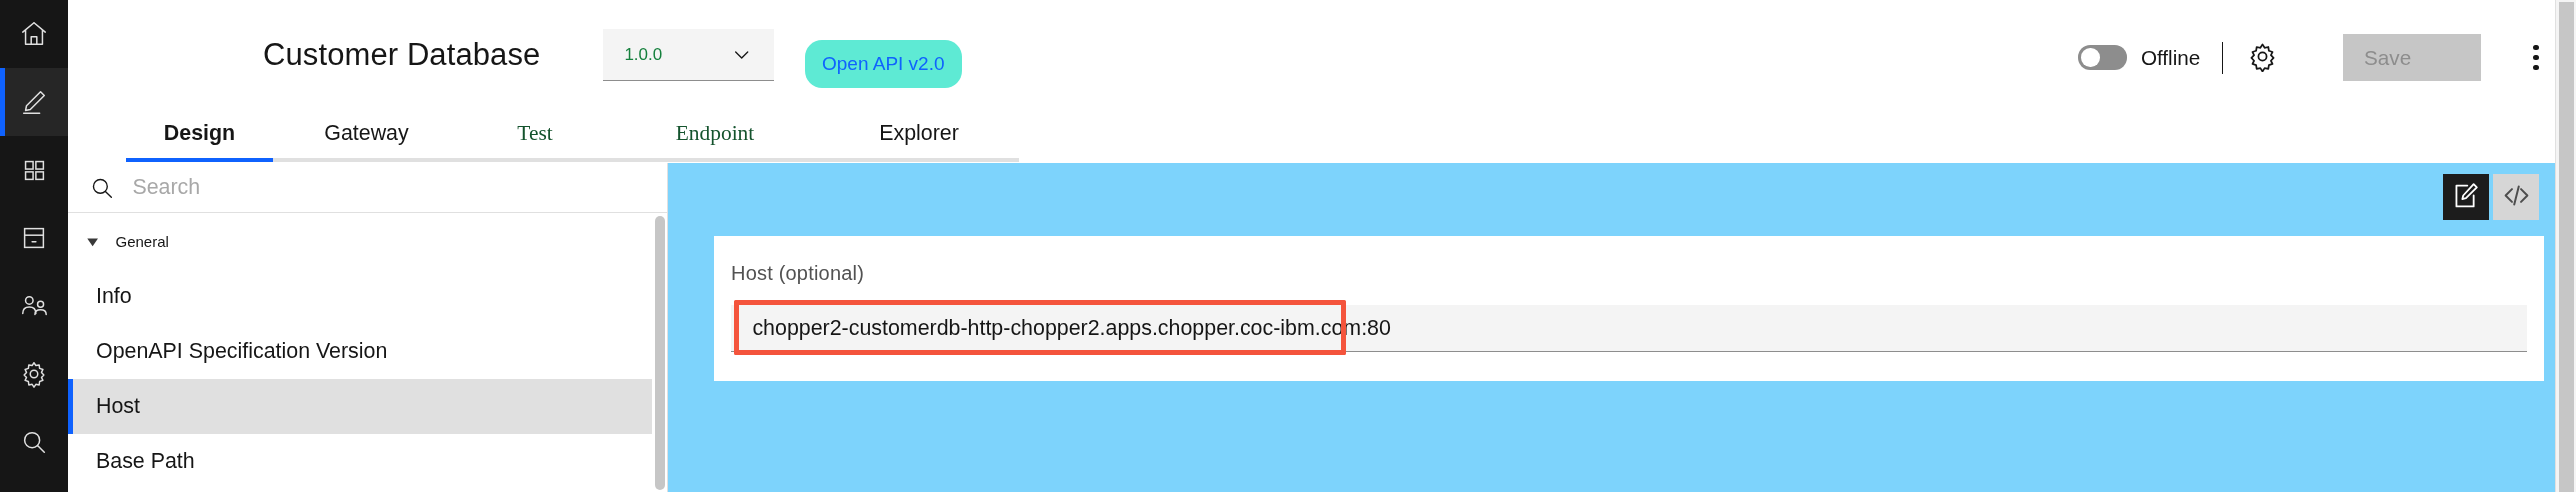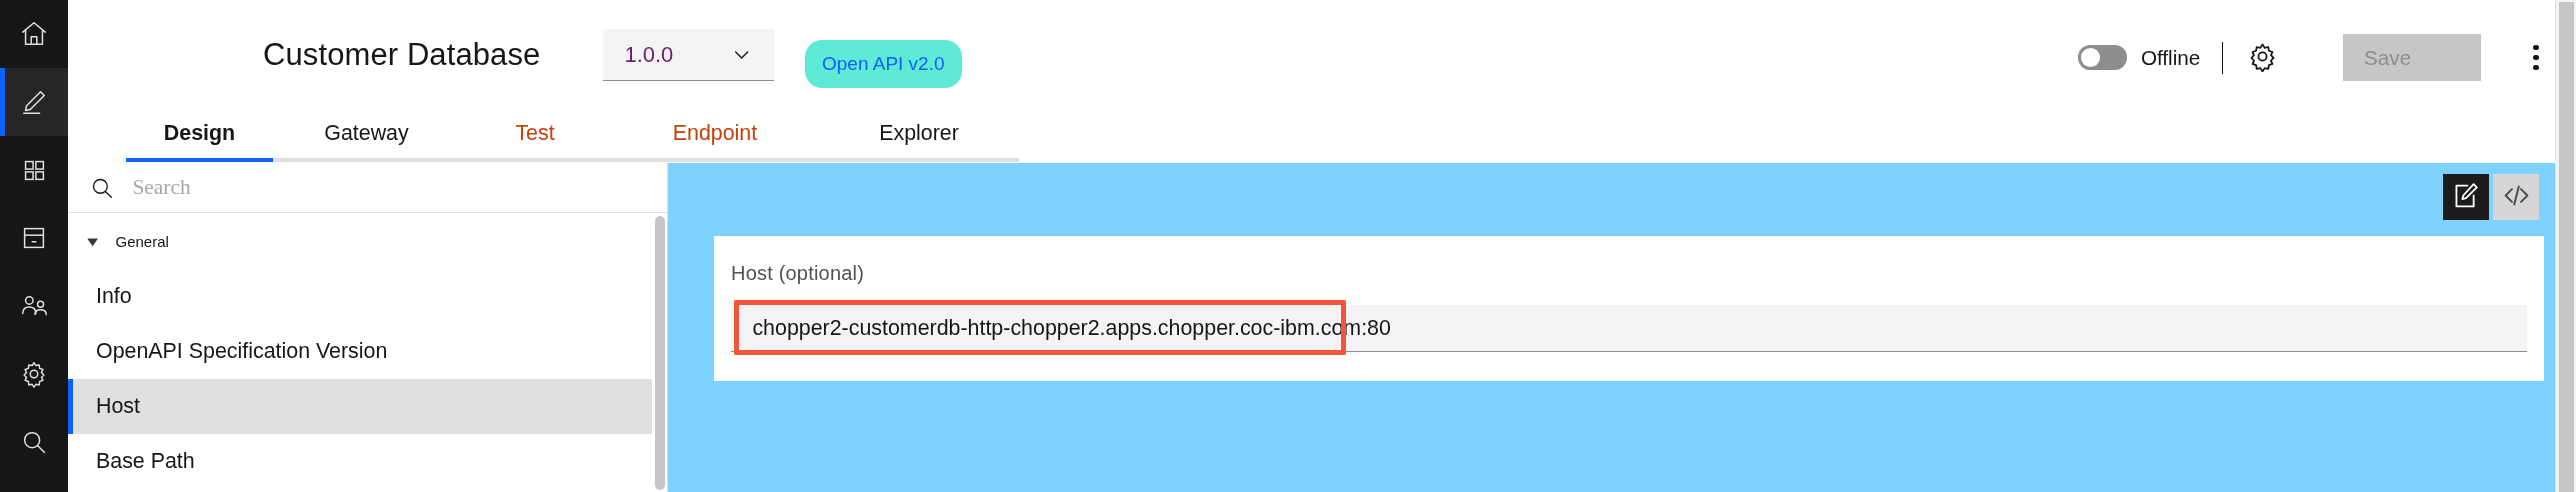--- a/index.html
+++ b/index.html
@@ -43,21 +43,21 @@
     font-size: 31px; font-weight: 400; color: #161616;
     letter-spacing: 0.1px; white-space: nowrap;
   }
   .version-select {
     position: absolute; left: 535px; top: 29px;
     width: 171px; height: 52px;
     background: #f4f4f4; border: none; border-bottom: 0.8px solid #8d8d8d;
     display: flex; align-items: center; cursor: pointer;
   }
   .version-select .vs-value {
-    position: absolute; left: 21.4px; font-size: 22px; color: #701a75;
+    position: absolute; left: 21.4px; font-size: 17px; color: #15803d;
   }
   .version-select .vs-chev {
     position: absolute; right: 21.4px; width: 21.4px; height: 21.4px;
   }
   .version-select .vs-chev svg { width: 21.4px; height: 21.4px; }
 
   .api-badge {
     position: absolute; left: 737px; top: 40px;
     height: 48px; padding: 0 17px; border-radius: 17px;
     background: #5eead4; color: #0f62fe;
@@ -111,40 +111,40 @@
     background: #ffffff;
   }
   .tab {
     position: absolute; top: 0; height: 47px;
     display: flex; align-items: flex-start; justify-content: center;
     padding-top: 6.1px;
     font-size: 21.4px; color: #161616; cursor: pointer;
     border-bottom: 4.6px solid #e0e0e0;
   }
   .tab.active { font-weight: 700; border-bottom-color: #0f62fe; }
-  .tab.disabled { color: #c2410c; cursor: not-allowed; }
+  .tab.disabled { color: #14532d; cursor: not-allowed; font-family: Liberation Serif, serif; }
 
   
   .navpanel {
     position: absolute; left: 68px; top: 163px;
     width: 600px; height: 330px;
     background: #ffffff; border-right: 0.8px solid #e0e0e0;
   }
   .search-row {
     position: absolute; left: 0; top: 0; width: 600px; height: 50px;
     border-bottom: 0.8px solid #e0e0e0;
     display: flex; align-items: center;
   }
   .search-icon { margin-left: 21.4px; width: 26px; height: 26px; }
   .search-icon svg { width: 26px; height: 26px; }
   .search-input {
     flex: 1; margin-left: 17px; margin-right: 10.7px;
     border: none; outline: none; background: transparent;
     font-size: 21.4px; color: #161616;
-    font-family: Liberation Serif, serif;
+    font-family: Liberation Sans, sans-serif;
   }
   .search-input::placeholder { color: #a8a8a8; }
 
   .tree { position: absolute; left: 0; top: 51px; width: 585px; }
   .tree-group {
     height: 55px; display: flex; align-items: center; cursor: pointer;
   }
   .tree-caret {
     margin-left: 15.3px; width: 18.4px; height: 18.4px;
     display: flex; align-items: center; justify-content: center;

